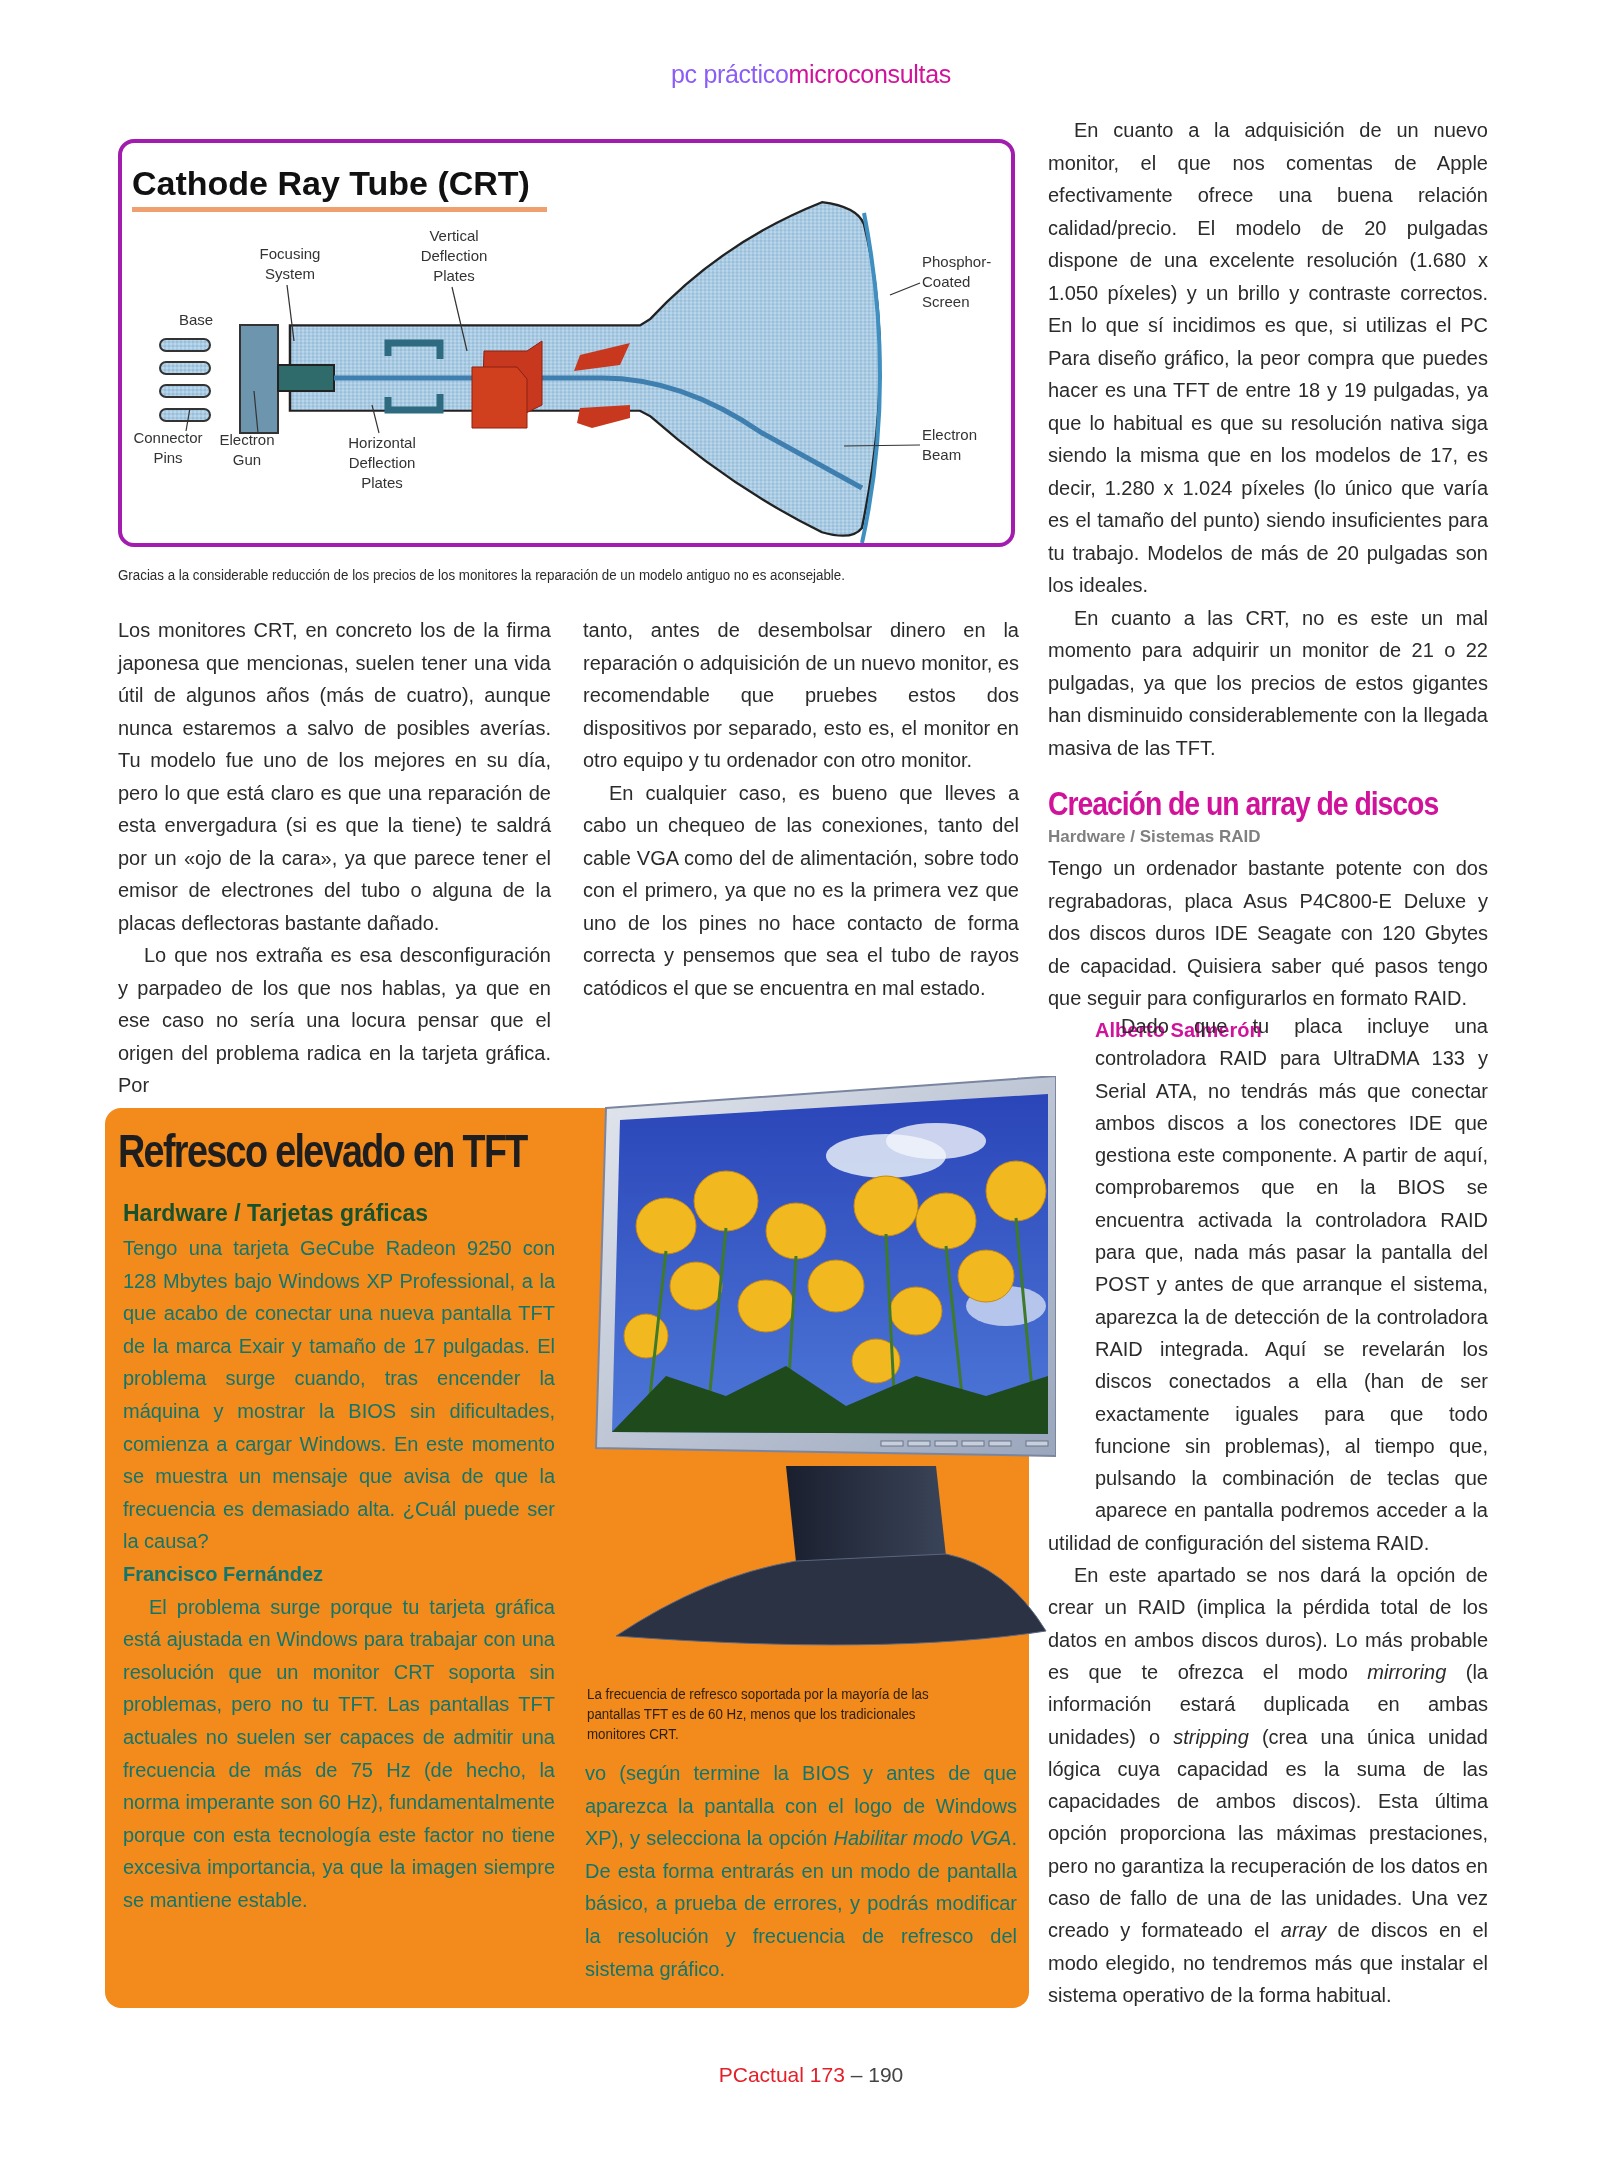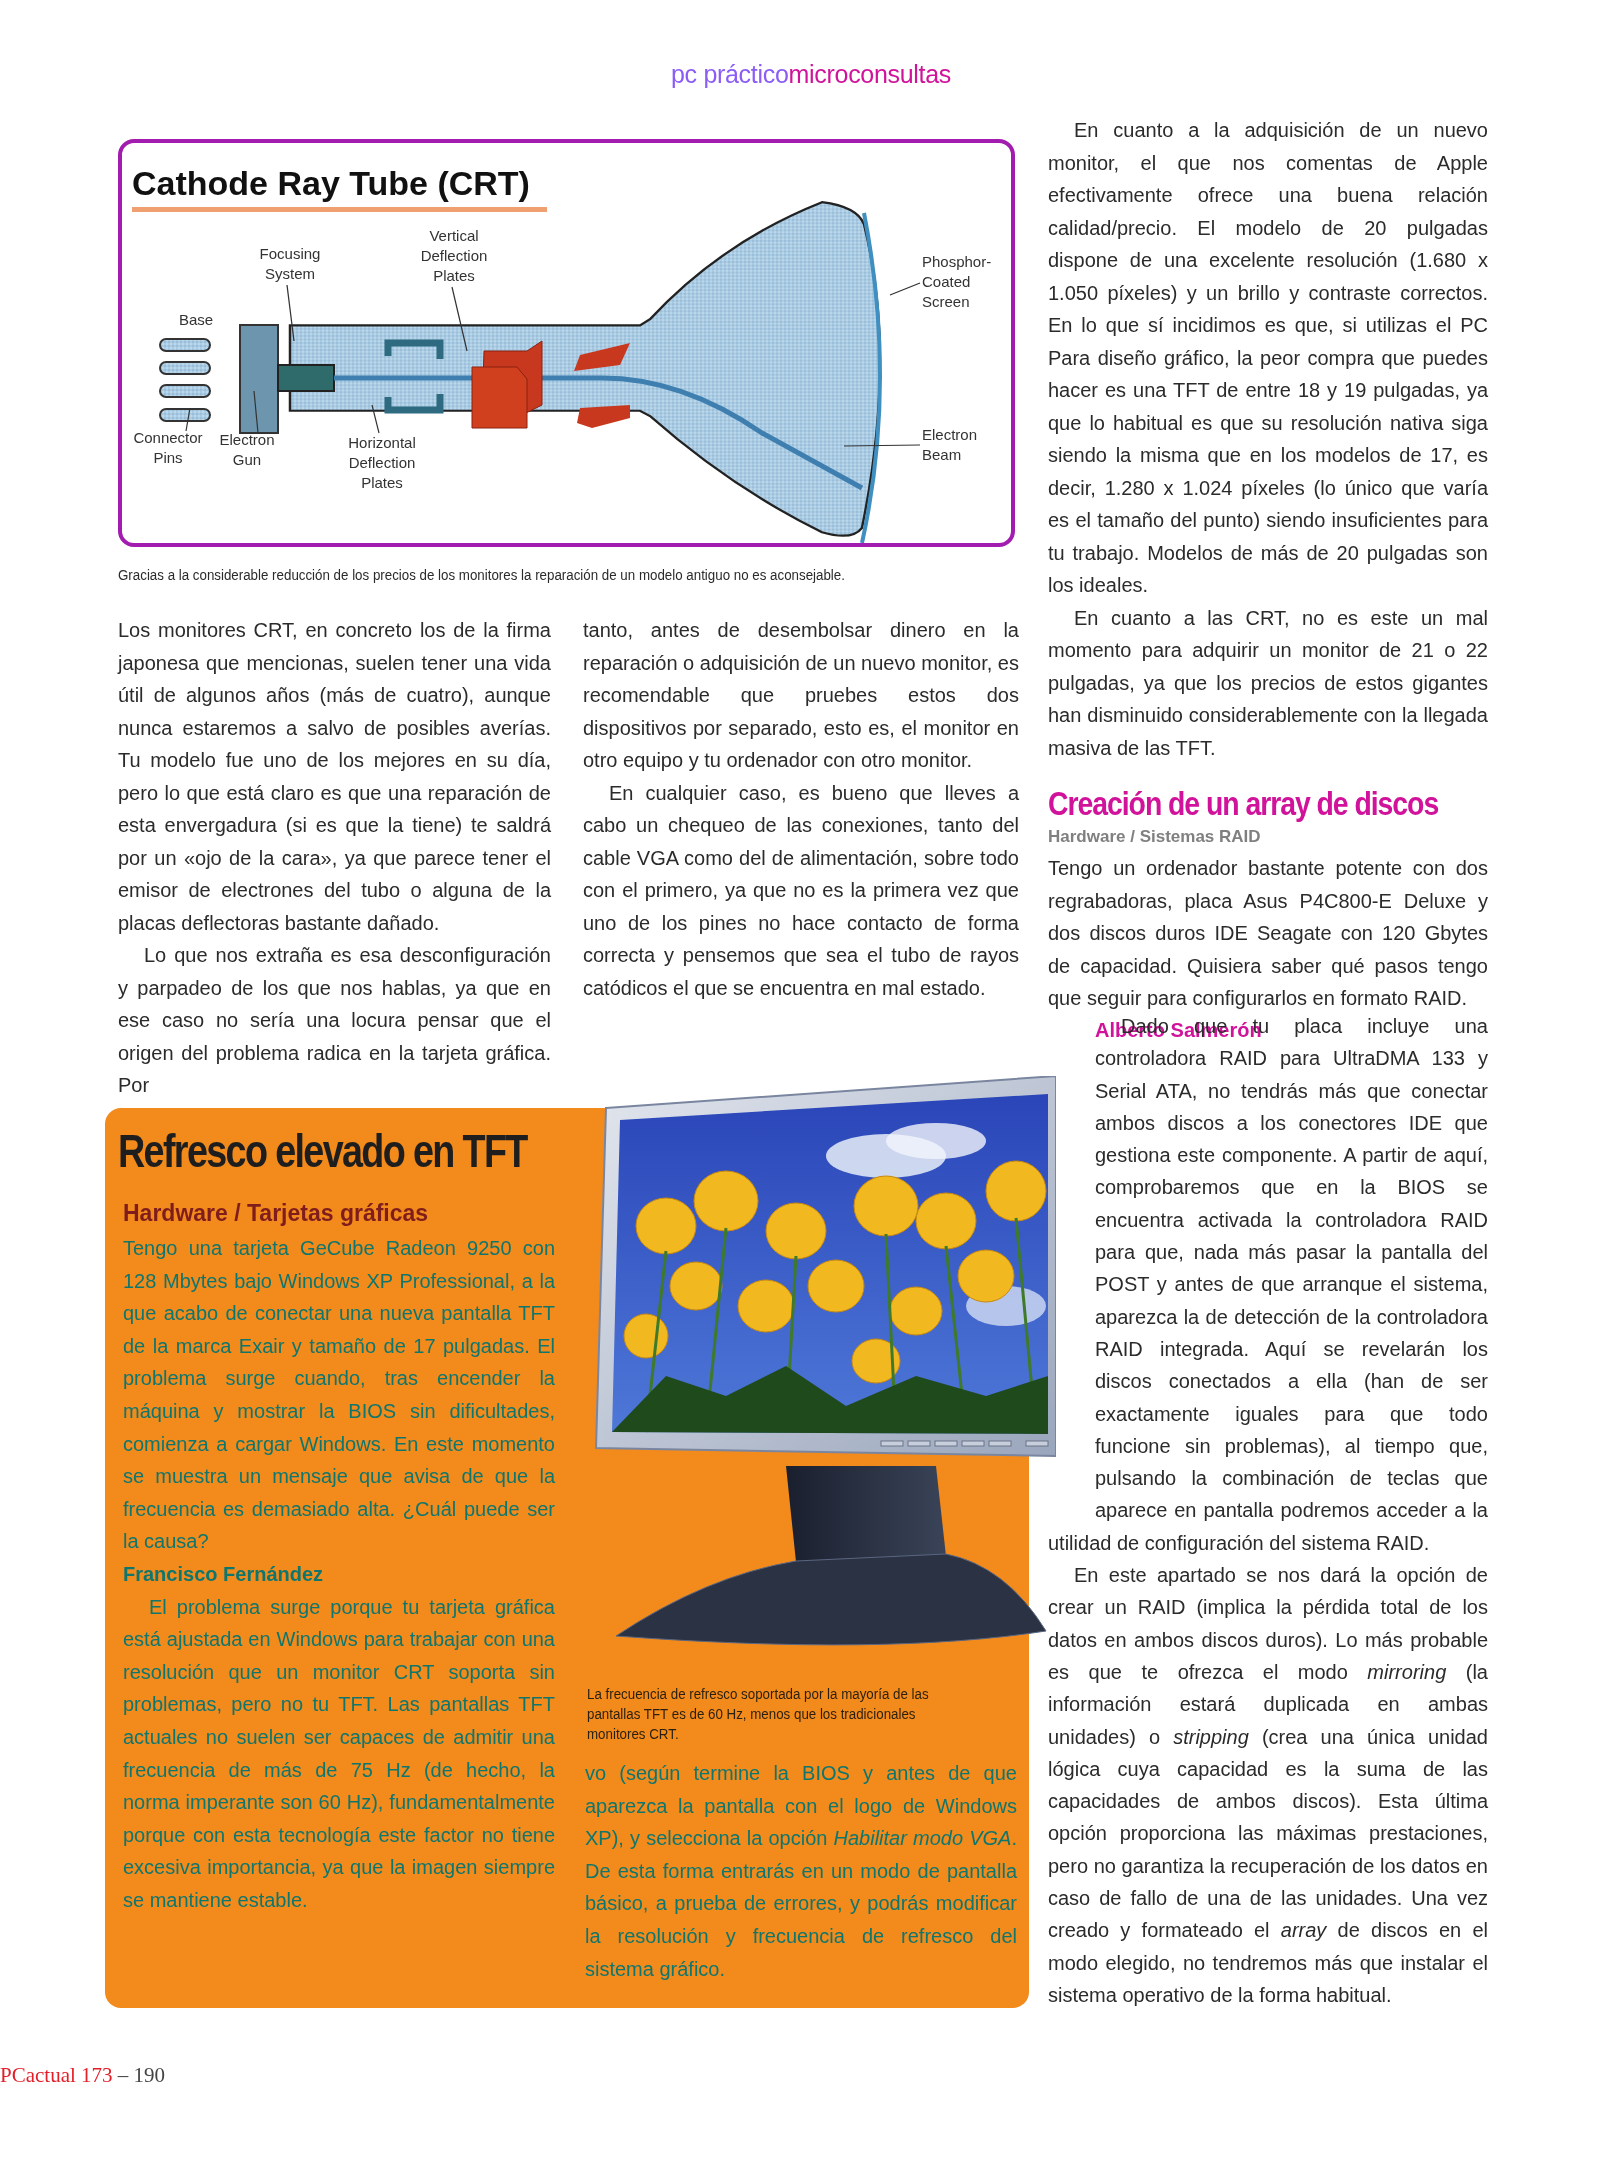--- a/index.html
+++ b/index.html
@@ -24,32 +24,32 @@
 
   .h-raid { font-family: "Liberation Sans", sans-serif; font-weight: bold; color: #d0139a; font-size: 33px; letter-spacing: -1.2px; margin-top: 22px; line-height: 36px; transform: scaleX(0.86); transform-origin: left; white-space: nowrap; }
   .sub-raid { font-weight: bold; color: #808080; font-size: 17px; line-height: 30px; }
   .author-raid { font-weight: bold; color: #d0139a; font-size: 20px; line-height: 30px; margin-left: 47px; }
 
   .raid-flow { position: absolute; left: 1048px; top: 1010px; width: 440px; font-size: 20px; line-height: 32.3px; text-align: justify; }
   .raid-flow .wrapbox { float: left; width: 47px; height: 508px; shape-outside: polygon(0 0, 47px 0, 47px 100%, 20px 100%); }
 
   .orange-box { position: absolute; left: 105px; top: 1108px; width: 924px; height: 900px; background: #f28a1c; border-radius: 16px; }
   .orange-title { position: absolute; left: 118px; top: 1124px; font-family: "Liberation Sans", sans-serif; font-weight: bold; font-size: 46px; color: #1e1e1e; letter-spacing: -2px; transform: scaleX(0.82); transform-origin: left; white-space: nowrap; }
-  .orange-sub { position: absolute; left: 123px; top: 1200px; font-weight: bold; font-size: 23px; color: #7f1d1d; }
+  .orange-sub { position: absolute; left: 123px; top: 1200px; font-weight: bold; font-size: 23px; color: #14532d; }
   .ocol { position: absolute; font-size: 20px; line-height: 32.6px; text-align: justify; color: #0f766e; }
   .ocol p { margin: 0; }
   .ocol p.indent { text-indent: 26px; }
   .ocol .author { font-weight: bold; }
   .ocol1 { left: 123px; top: 1232px; width: 432px; }
   .ocol2 { left: 585px; top: 1757px; width: 432px; }
   .monitor-caption { position: absolute; left: 587px; top: 1684px; width: 440px; font-size: 15.5px; line-height: 20px; color: #2a1f10; transform: scaleX(0.86); transform-origin: left top; }
 
   .monitor { position: absolute; left: 586px; top: 1076px; width: 470px; height: 580px; }
 
-  .footer { position: absolute; top: 2063px; left: 0; width: 1622px; font-size: 21px; font-family: Liberation Serif, serif; }
+  .footer { position: absolute; top: 2063px; left: 0; width: 1622px; text-align: center; font-size: 21px; }
   .footer .mag { color: #e3202a; }
   .footer .sep, .footer .page { color: #444; }
 
   em { font-style: italic; }
 </style>
 </head>
 <body>
 
 <div class="header">
   <span class="brand">pc práctico</span><span class="section">microconsultas</span>

